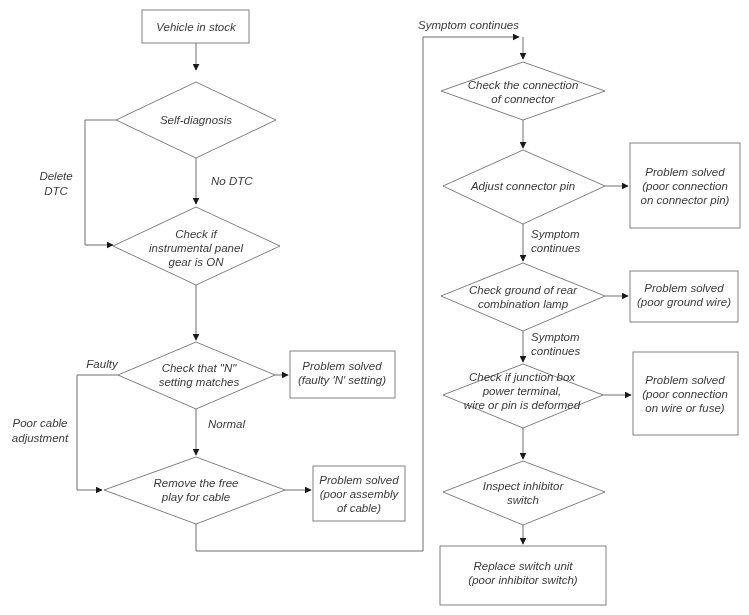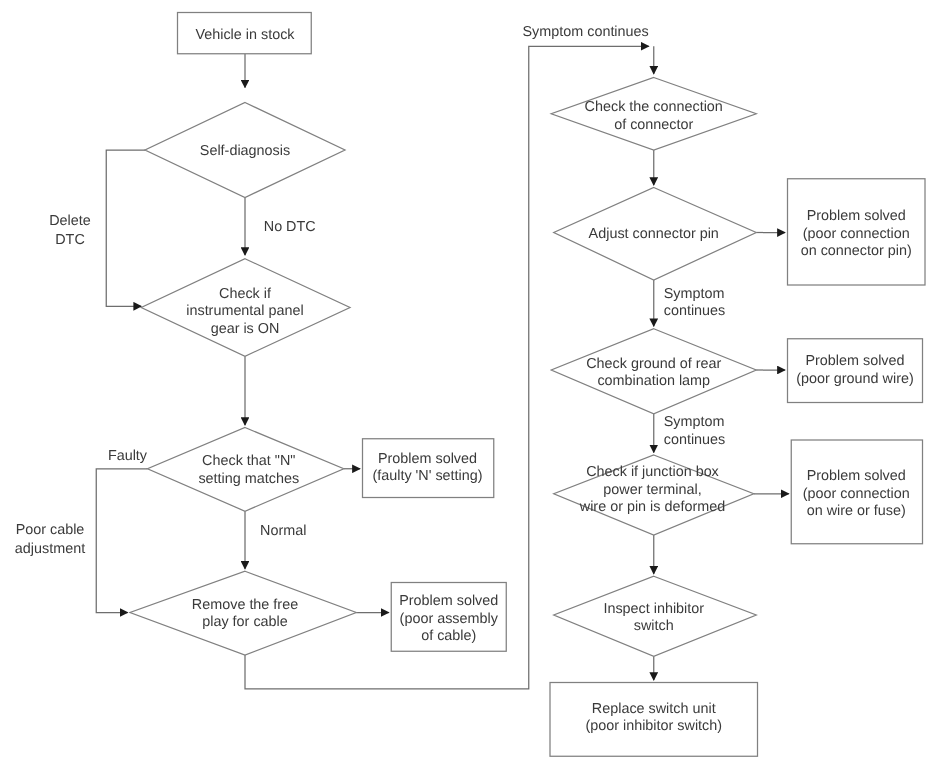--- a/index.html
+++ b/index.html
@@ -10,20 +10,21 @@
   }
   body {
     font-family: "Liberation Sans", sans-serif;
   }
   #flow-root {
     position: relative;
     width: 749px;
     height: 615px;
     background: #ffffff;
     overflow: hidden;
+    font-style: italic;
   }
   #flow-svg {
     position: absolute;
     left: 0;
     top: 0;
     width: 749px;
     height: 615px;
   }
   .node-text {
     font-family: "Liberation Sans", sans-serif;

